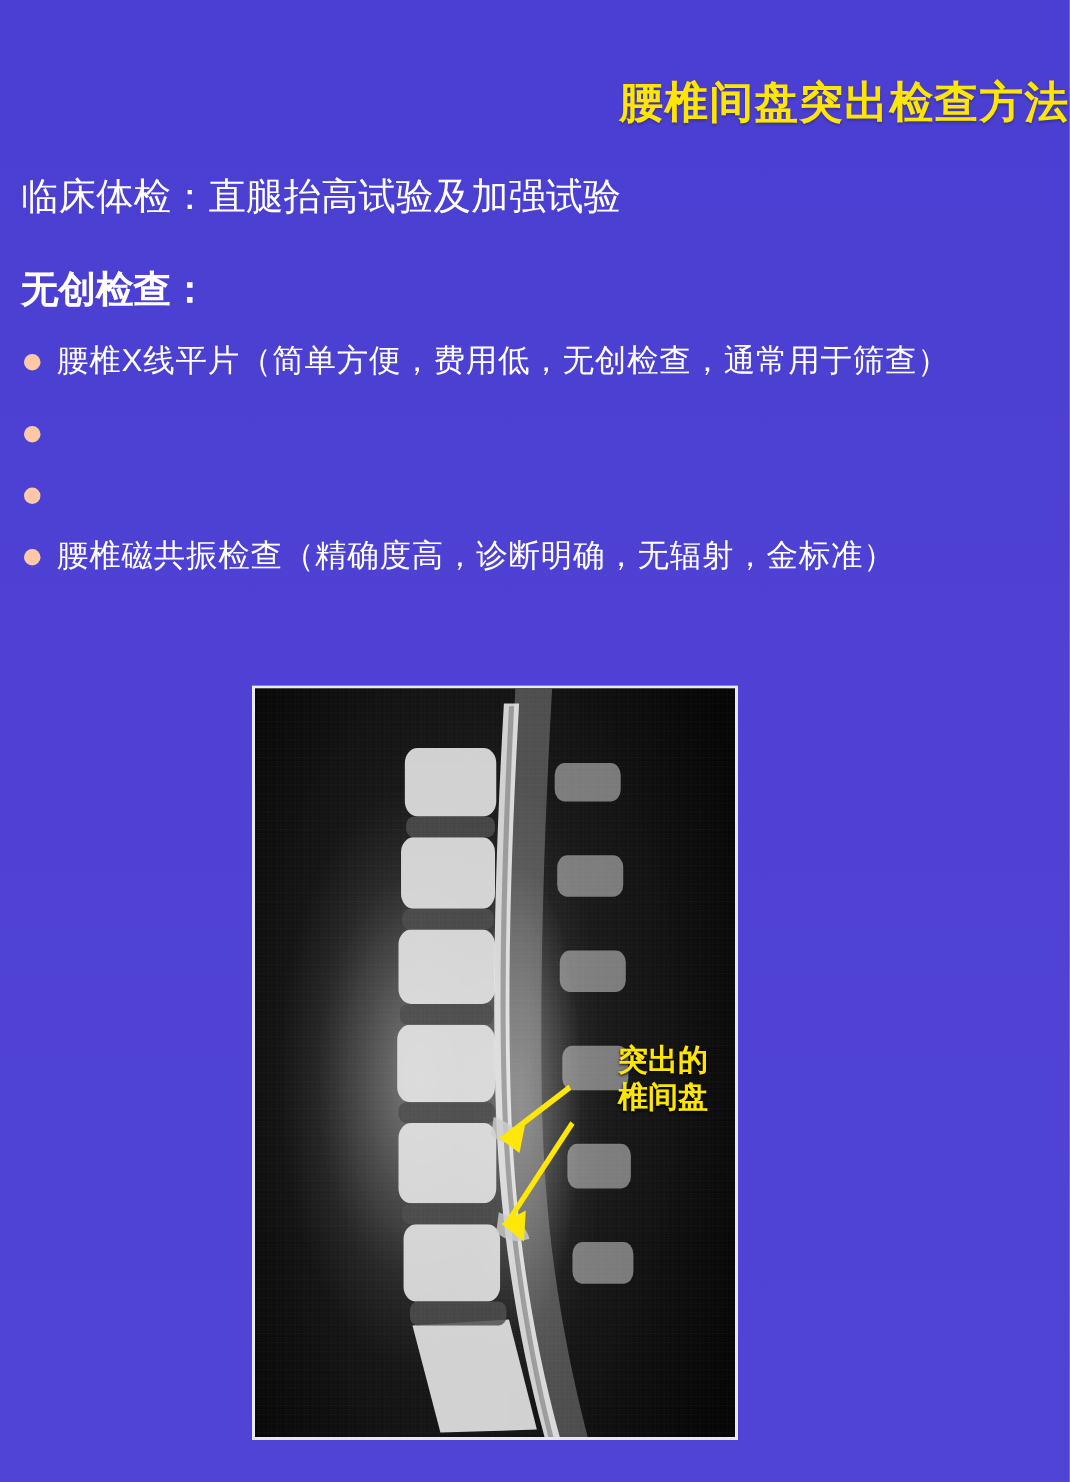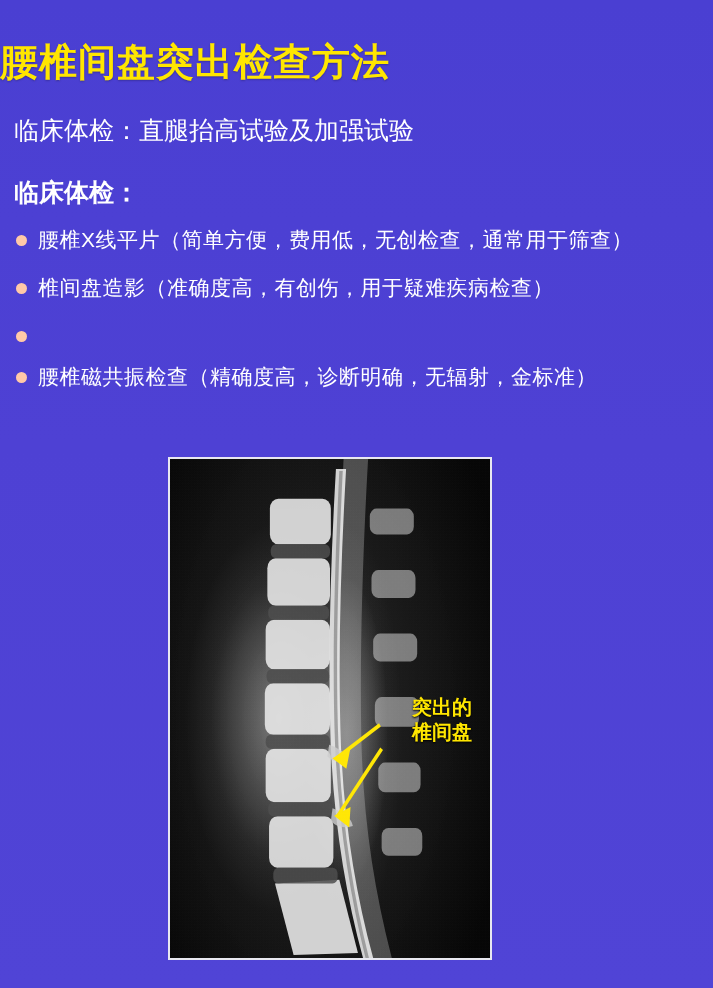--- a/index.html
+++ b/index.html
@@ -15,26 +15,26 @@
     position: relative;
   }
   .poster {
     position: relative;
     width: 713px;
     height: 988px;
     background: linear-gradient(180deg, #4a3fd2 0%, #4e41d4 45%, #5044d6 100%);
     box-sizing: border-box;
   }
   .title {
-    text-align: left;
+    text-align: right;
     color: #ffe600;
-    font-size: 38px;
+    font-size: 29px;
     font-weight: bold;
     letter-spacing: 1px;
-    padding-top: 40px;
+    padding-top: 52px;
     line-height: 1.2;
     text-shadow: 0 1px 2px rgba(0,0,0,0.25);
   }
   .subtitle {
     color: #ffffff;
     font-size: 25px;
     font-weight: normal;
     margin: 28px 0 0 14px;
     line-height: 1.3;
   }
@@ -117,30 +117,29 @@
 </style>
 </head>
 <body>
 
 <div class="poster">
 
   <div class="title">腰椎间盘突出检查方法</div>
 
   <div class="subtitle">临床体检：直腿抬高试验及加强试验</div>
 
-  <div class="section-heading">临床体检：</div>
+  <div class="section-heading">无创检查：</div>
 
   <ul class="bullet-list">
     <li class="bullet-item">
       <span class="bullet-dot"></span>
       <span class="bullet-text">腰椎X线平片（简单方便，费用低，无创检查，通常用于筛查）</span>
     </li>
     <li class="bullet-item">
       <span class="bullet-dot"></span>
-      <span class="bullet-text">椎间盘造影（准确度高，有创伤，用于疑难疾病检查）</span>
     </li>
     <li class="bullet-item">
       <span class="bullet-dot"></span>
     </li>
     <li class="bullet-item">
       <span class="bullet-dot"></span>
       <span class="bullet-text">腰椎磁共振检查（精确度高，诊断明确，无辐射，金标准）</span>
     </li>
   </ul>
 

